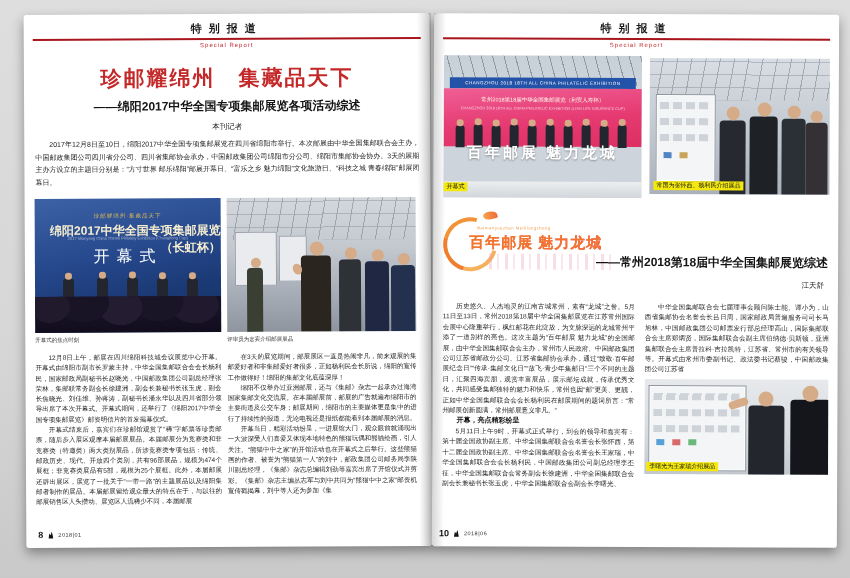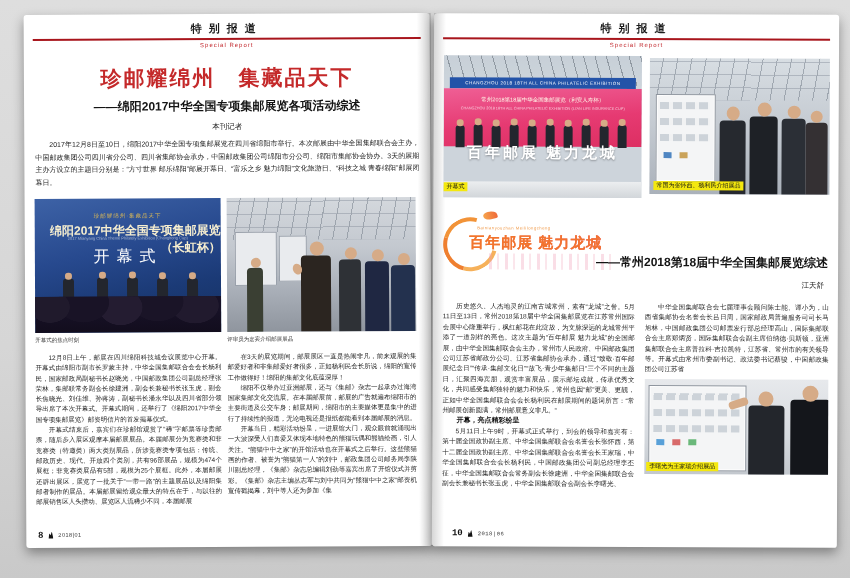--- a/index.html
+++ b/index.html
@@ -243,20 +243,20 @@
         <div class="stamp-dot" style="left:44px;top:60px;background:#6ab87a;"></div>
         <div class="suit" style="left:104px;top:26px;width:36px;height:70px;background:#23262c;"></div>
         <div class="head" style="left:114px;top:12px;width:15px;height:15px;"></div>
         <div class="head" style="left:84px;top:20px;width:20px;height:8px;border-radius:4px;transform:rotate(-18deg);"></div>
         <div class="suit" style="left:146px;top:20px;width:40px;height:76px;background:#14161b;"></div>
         <div class="head" style="left:158px;top:6px;width:16px;height:16px;"></div>
         <div class="ycap" style="left:2px;bottom:3px;">李曙光为王家瑞介绍展品</div>
       </div>
     </div>
 
-    <div class="pfoot" style="left:20px;font-family:Liberation Mono, monospace;">
+    <div class="pfoot" style="left:7px;">
       <span>10</span>
       <span class="mini-mark"></span>
       <span class="issue">2018|06</span>
     </div>
   </div>
 
 </div>
 
 </body></html>

